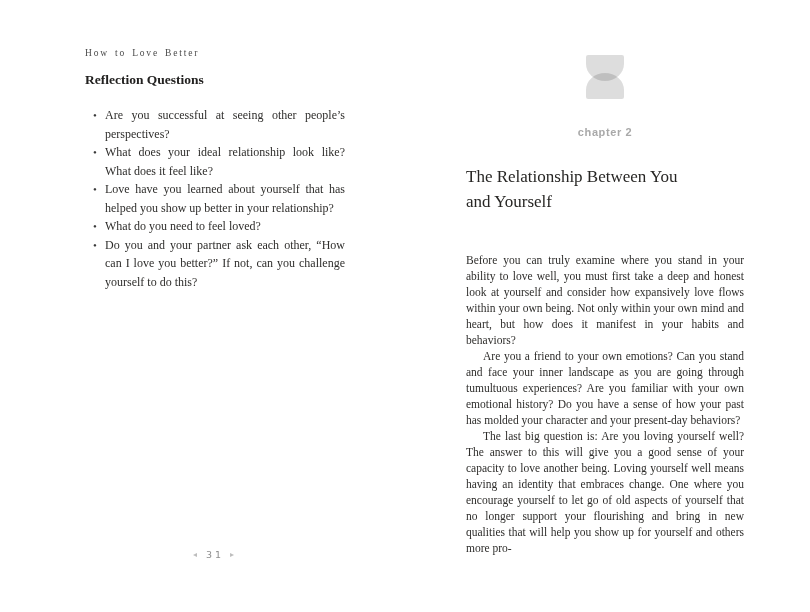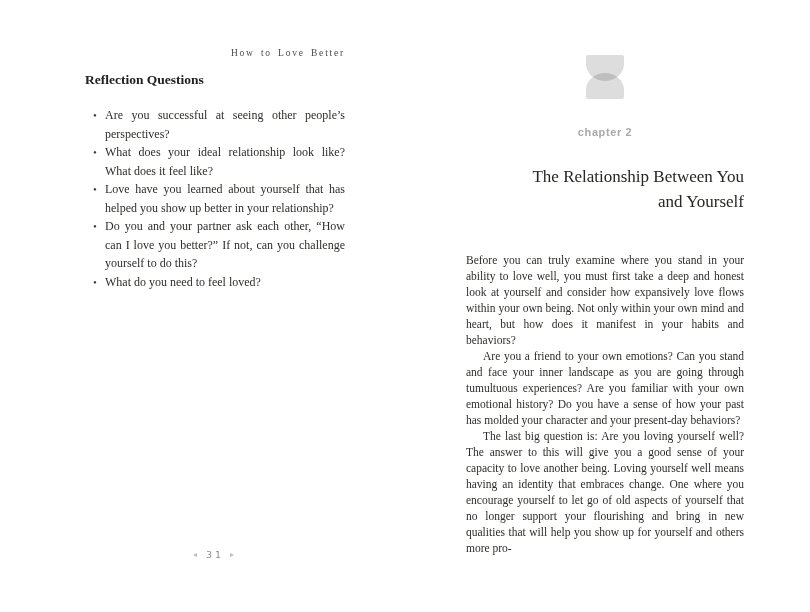--- a/index.html
+++ b/index.html
@@ -21,21 +21,21 @@
 
   
   .page-left {
     position: absolute;
     left: 85px;
     top: 44px;
     width: 260px;
   }
   .running-head {
     padding-top: 4px;
-    text-align: right;
+    text-align: left;
     font-size: 9.5px;
     letter-spacing: 1.8px;
     word-spacing: 2px;
     color: #4a4a4a;
   }
   .section-title {
     margin: 14px 0 0 0;
     text-align: left;
     font-size: 13.5px;
     font-weight: bold;
@@ -113,21 +113,21 @@
     margin-top: 27px;
     text-align: center;
     font-family: "Liberation Sans", sans-serif;
     font-weight: bold;
     font-size: 11px;
     letter-spacing: 0.6px;
     color: #a9a9a9;
   }
   .chapter-title {
     margin: 26px 0 0 0;
-    text-align: right;
+    text-align: left;
     font-weight: normal;
     font-size: 17px;
     line-height: 25px;
     color: #272624;
     white-space: pre-line;
   }
   .body-text {
     margin-top: 38px;
   }
   .body-text p {
@@ -149,22 +149,22 @@
 
   <section class="page-left">
     <header class="running-head">How to Love Better</header>
 
     <h2 class="section-title">Reflection Questions</h2>
 
     <ul class="questions">
       <li>Are you successful at seeing other people’s perspectives?</li>
       <li>What does your ideal relationship look like? What does it feel like?</li>
       <li>Love have you learned about yourself that has helped you show up better in your relationship?</li>
+      <li>What do you need to feel loved?</li>
       <li>Do you and your partner ask each other, “How can I love you better?” If not, can you challenge yourself to do this?</li>
-      <li>What do you need to feel loved?</li>
     </ul>
   </section>
 
   <footer class="folio">
     <span class="arrow">◂</span>
     <span>31</span>
     <span class="arrow">▸</span>
   </footer>
 
   <section class="page-right">

